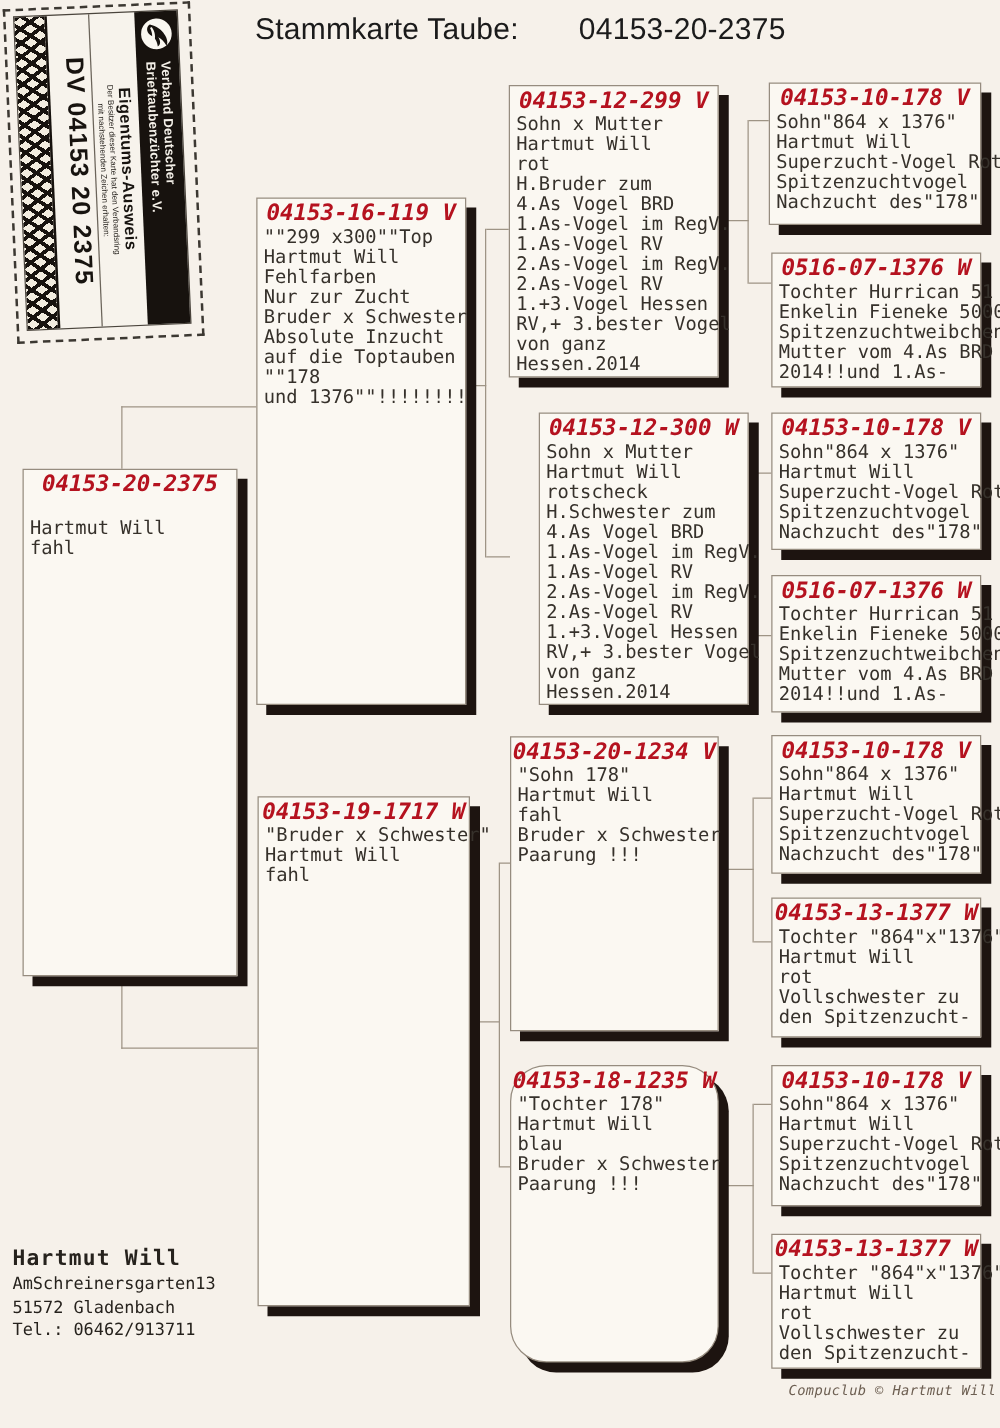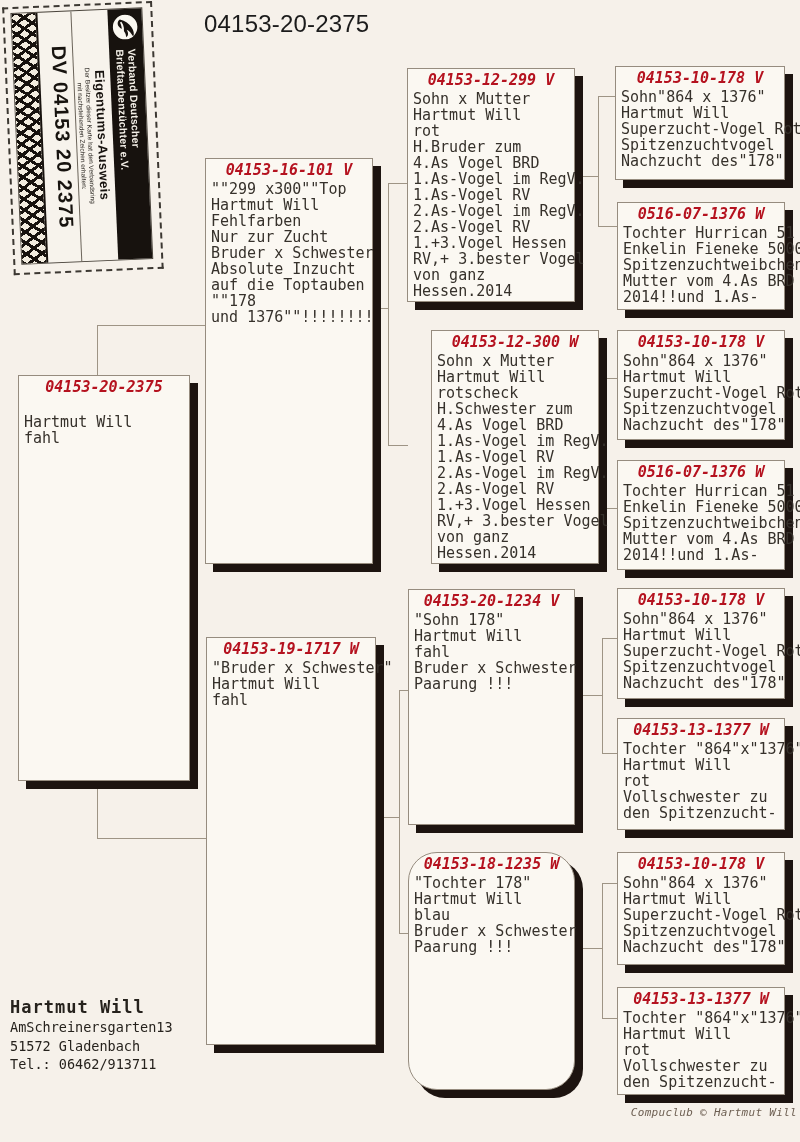--- a/index.html
+++ b/index.html
@@ -47,21 +47,21 @@
 
   
   .pbox{
     position:absolute;background:#fbf8f2;border:1px solid #96public;
     border:1px solid #968c7f;
     box-shadow:8px 8px 0 0 #1d1410;
     color:#36312b;
   }
   .ptitle{
     text-align:center;font-style:italic;font-weight:bold;
-    font-size:15px;line-height:19px;padding-top:2px;color:#b5121f;
+    font-size:18px;line-height:19px;padding-top:2px;color:#b5121f;
     white-space:nowrap;
   }
   .plines{
     padding:1px 5px;font-size:15px;line-height:16px;white-space:pre;
   }
 
   .connector{position:absolute;background:#9e9485;}
 
   
   .owner{position:absolute;left:10px;top:997px;color:#26221d;}
@@ -71,20 +71,21 @@
     position:absolute;right:3px;top:1106px;
     font-size:11px;font-style:italic;color:#6d5f52;letter-spacing:0.3px;
   }
 </style>
 </head>
 <body>
 
 <div id="page">
 
   <div class="header">
+    <span>Stammkarte Taube:</span>
     <span>04153-20-2375</span>
   </div>
 
   <div class="card-wrap">
     <div class="card-dashed"></div>
     <div class="card-rot">
       <div class="card">
         <div class="card-band">
           <span class="logo">
             <svg viewBox="0 0 40 40" width="28" height="28">
@@ -140,21 +141,21 @@
       <div class="connector" style="left: 603px; top: 1018px; width: 15px; height: 1px;"></div>
     </div>
   <div id="boxes">
       <div class="pbox" style="left: 18px; top: 375px; width: 170px; height: 404px;">
         <div class="ptitle"><span>04153-20-2375</span></div>
         <div class="plines">
 Hartmut Will
 fahl</div>
       </div>
       <div class="pbox" style="left: 205px; top: 158px; width: 166px; height: 404px;">
-        <div class="ptitle"><span>04153-16-101</span><span> V</span></div>
+        <div class="ptitle"><span>04153-16-119</span><span> V</span></div>
         <div class="plines">""299 x300""Top
 Hartmut Will
 Fehlfarben
 Nur zur Zucht
 Bruder x Schwester
 Absolute Inzucht
 auf die Toptauben
 ""178
 und 1376""!!!!!!!!</div>
       </div>

